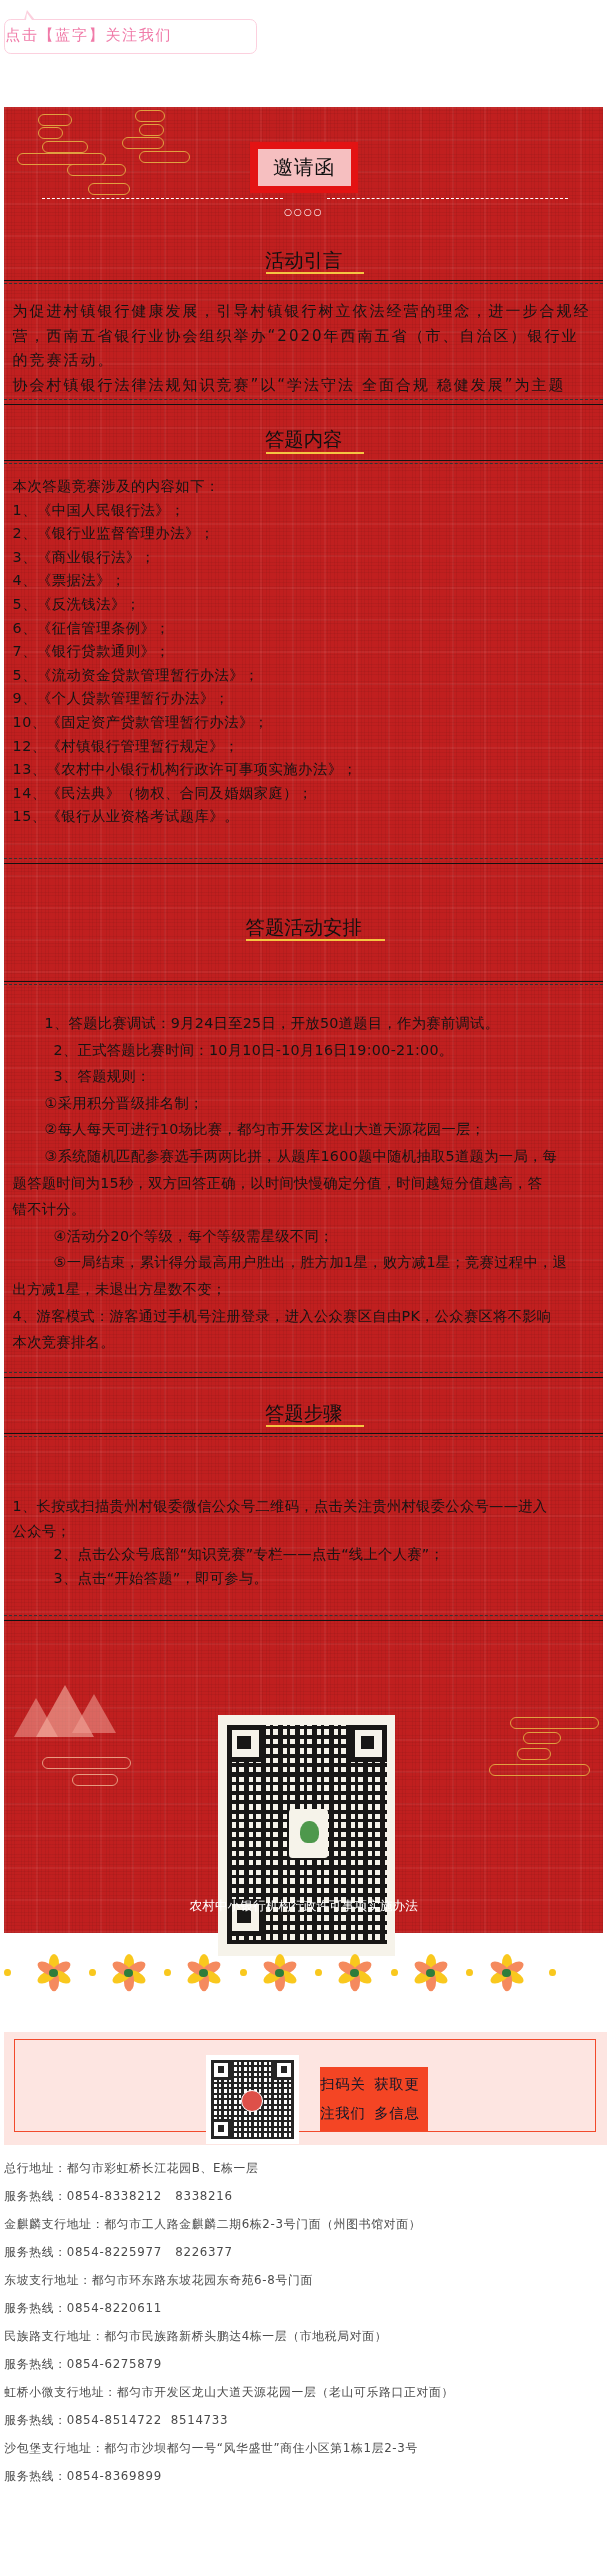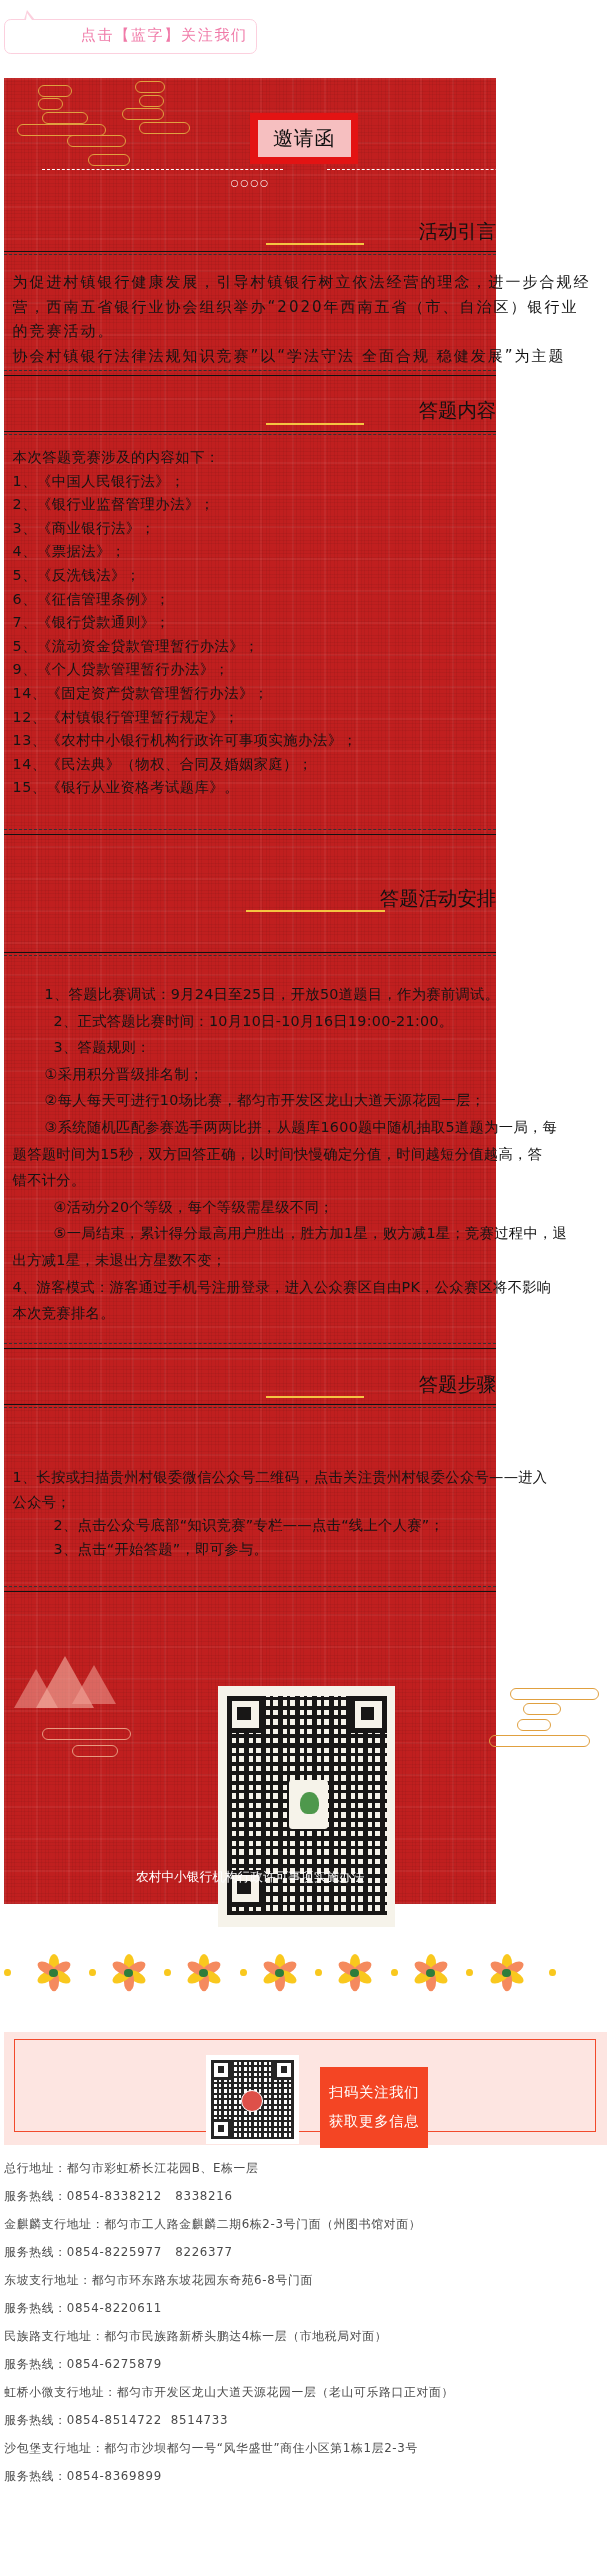--- a/index.html
+++ b/index.html
@@ -2,39 +2,39 @@
 <html style="font-size:13.5px"><head>
 <meta charset="utf-8">
 <style>
   * { box-sizing: border-box; margin: 0; padding: 0; }
   html, body { width: 608px; background: #ffffff; }
   body { font-family: "DejaVu Sans", "Liberation Sans", sans-serif; position: relative; height: 2576px; overflow: hidden; }
 
   .bubble { position: absolute; left: 4.2px; top: 18.6px; width: 253px; height: 35px; border: 1.7px solid #fcd0de; border-radius: 6.8px; background: #fff; }
   .bubble::before { content: ""; position: absolute; left: 18.6px; top: -10px; width: 0; height: 0; border-left: 3.4px solid transparent; border-right: 8.4px solid transparent; border-bottom: 10px solid #fcd0de; }
   .bubble::after { content: ""; position: absolute; left: 21px; top: -6.8px; width: 0; height: 0; border-left: 1.7px solid transparent; border-right: 5.9px solid transparent; border-bottom: 7.6px solid #fff; }
-  .bubble-text { position: absolute; left: 0; right: 0; top: 6.8px; text-align: right; color: #f07aa8; font-size: 15px; letter-spacing: 1.7px; padding-right: 8.4px; }
-
-  .panel { position: absolute; left: 4.2px; top: 78px; width: 492px; height: 1826px; background-color: #c01f1f;
+  .bubble-text { position: absolute; left: 0; right: 0; top: 6.8px; text-align: left; color: #f07aa8; font-size: 15px; letter-spacing: 1.7px; padding-right: 8.4px; }
+
+  .panel { position: absolute; left: 4.2px; top: 107px; width: 599px; height: 1826px; background-color: #c01f1f;
     background-image:
       repeating-linear-gradient(0deg, rgba(0,0,0,0.05) 0 0.8px, transparent 0.8px 3.4px),
       repeating-linear-gradient(90deg, rgba(0,0,0,0.05) 0 0.8px, transparent 0.8px 3.4px),
       repeating-linear-gradient(0deg, rgba(255,255,255,0.05) 0 1.7px, transparent 1.7px 32px),
       repeating-linear-gradient(90deg, rgba(255,255,255,0.05) 0 1.7px, transparent 1.7px 32px);
   }
 
   .cloud { position: absolute; border: 1.3px solid #e0a040; border-radius: 8.4px; height: 11.8px; }
 
   .invite-box { position: absolute; left: 246px; top: 35px; width: 108px; height: 51px; background: #e31313; padding: 6.8px 7.6px; }
   .invite-inner { width: 100%; height: 100%; background: #f6bfc0; display: flex; align-items: center; justify-content: center; font-size: 20px; color: #111; letter-spacing: 0.8px; }
 
   .dash-h { position: absolute; height: 0; border-top: 1.3px dashed #ffffff; }
   .rings { position: absolute; left: 0; right: 0; top: 99px; text-align: center; color: #ffffff; font-size: 9.3px; letter-spacing: 1.7px; }
 
-  .sec-title { position: absolute; left: 0; right: 0; text-align: right; font-size: 19.4px; color: #111; }
+  .sec-title { position: absolute; left: 0; right: 0; text-align: center; font-size: 19.4px; color: #111; }
   .sec-underline { position: absolute; height: 1.7px; background: #f4c542; }
   .rule { position: absolute; left: 0; right: 0; height: 5px; border-top: 1.7px solid #111; }
   .rule::after { content: ""; position: absolute; left: 0; right: 0; top: 1.7px; border-top: 1.3px dashed #333; }
   .rule.up { border-top: none; border-bottom: 1.7px solid #111; }
   .rule.up::after { top: -0.8px; }
 
   .text-block { position: absolute; left: 8.4px; right: 5px; color: #141414; font-size: 15px; letter-spacing: 2px; }
   .text-line { height: 24.5px; line-height: 24.5px; white-space: nowrap; }
   .list-line { height: 23.6px; line-height: 23.6px; white-space: nowrap; font-size: 14.3px; letter-spacing: 0.5px; }
   .sched-line { height: 26.6px; line-height: 26.6px; white-space: nowrap; font-size: 14.3px; letter-spacing: 0.3px; }
@@ -65,21 +65,21 @@
   .follow-border { position: absolute; left: 10px; top: 6.8px; width: 582px; height: 93px; border: 1.7px solid #f24a2c; }
   .qr-small { position: absolute; left: 191px; top: 15px; width: 93px; height: 89px; background: #fff; padding: 5px; }
   .qr-small-grid { width: 100%; height: 100%; position: relative;
     background-image:
       repeating-linear-gradient(90deg, #000 0 3.4px, transparent 3.4px 5.9px, #000 5.9px 7.6px, transparent 7.6px 10px),
       repeating-linear-gradient(0deg, #000 0 2.5px, transparent 2.5px 5.9px, #000 5.9px 7.6px, transparent 7.6px 11px);
     opacity: 0.85; }
   .qr-small-finder { position: absolute; width: 20px; height: 20px; border: 3.4px solid #000; background: #fff; }
   .qr-small-finder::after { content: ""; position: absolute; left: 3.4px; top: 3.4px; width: 6.8px; height: 6.8px; background: #000; }
   .qr-small-logo { position: absolute; left: 30px; top: 30px; width: 22px; height: 22px; border-radius: 50%; background: #d9322a; border: 1.7px solid #fff; }
-  .follow-btn { position: absolute; left: 305px; top: 27px; width: 108px; height: 81px; background: #f44524; color: #ffffff; font-size: 14.3px; letter-spacing: 0.8px; display: flex; flex-direction: column; justify-content: center; align-items: center; line-height: 29px; }
+  .follow-btn { position: absolute; left: 305px; top: 27px; width: 108px; height: 64px; background: #f44524; color: #0f172a; font-size: 14.3px; letter-spacing: 0.8px; display: flex; flex-direction: row; justify-content: center; align-items: center; line-height: 29px; }
 
   .addresses { position: absolute; left: 4.2px; top: 2154px; right: 0; color: #4a4a4a; font-size: 11.8px; letter-spacing: 0.7px; }
   .addr-line { height: 28px; line-height: 28px; white-space: pre; }
 </style>
 </head>
 <body>
 
 <div class="bubble">
   <div class="bubble-text">点击【蓝字】关注我们</div>
 </div>
@@ -124,21 +124,21 @@
     <div class="list-line">本次答题竞赛涉及的内容如下：</div>
     <div class="list-line">1、《中国人民银行法》；</div>
     <div class="list-line">2、《银行业监督管理办法》；</div>
     <div class="list-line">3、《商业银行法》；</div>
     <div class="list-line">4、《票据法》；</div>
     <div class="list-line">5、《反洗钱法》；</div>
     <div class="list-line">6、《征信管理条例》；</div>
     <div class="list-line">7、《银行贷款通则》；</div>
     <div class="list-line">5、《流动资金贷款管理暂行办法》；</div>
     <div class="list-line">9、《个人贷款管理暂行办法》；</div>
-    <div class="list-line">14、《固定资产贷款管理暂行办法》；</div>
+    <div class="list-line">10、《固定资产贷款管理暂行办法》；</div>
     <div class="list-line">12、《村镇银行管理暂行规定》；</div>
     <div class="list-line">13、《农村中小银行机构行政许可事项实施办法》；</div>
     <div class="list-line">14、《民法典》（物权、合同及婚姻家庭）；</div>
     <div class="list-line">15、《银行从业资格考试题库》。</div>
   </div>
   <div class="rule up" style="top:752px;"></div>
 
   <div class="sec-title" style="top:807px;">答题活动安排</div>
   <div class="sec-underline" style="left:242px; top:832px; width:139px;"></div>
   <div class="rule" style="top:874px;"></div>

